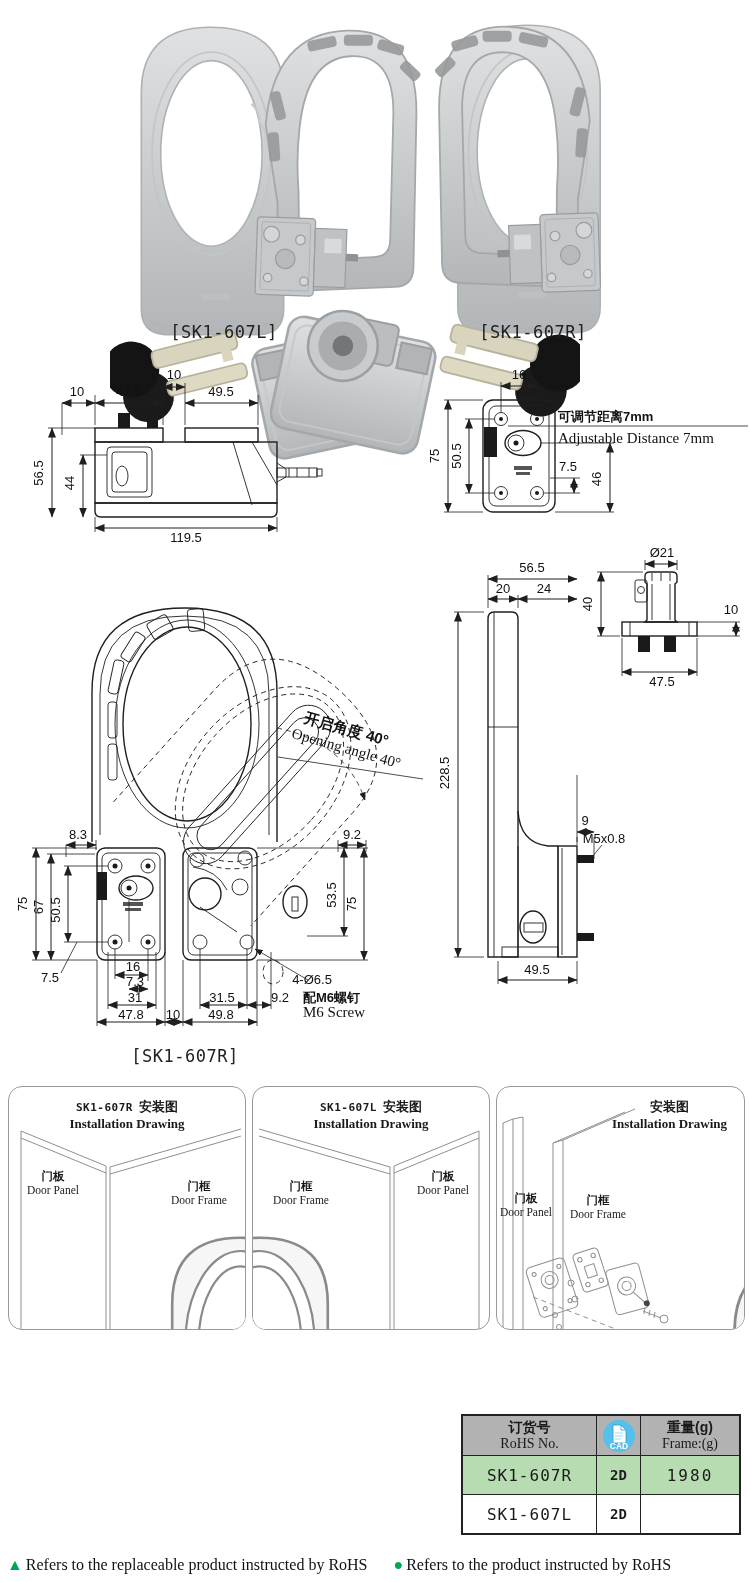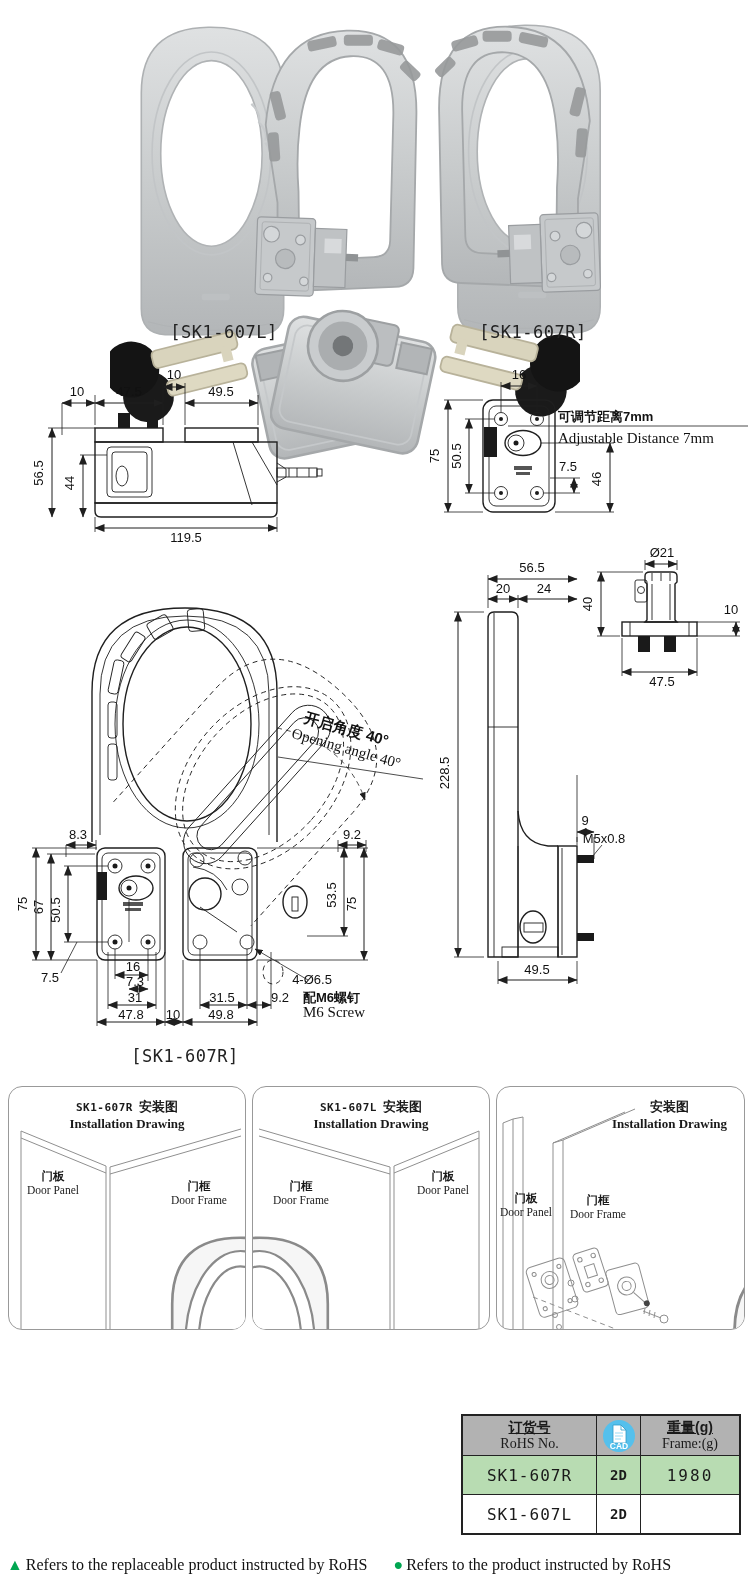--- a/index.html
+++ b/index.html
@@ -28,21 +28,21 @@
   .wall-label .cn{font:bold 11.5px "Liberation Sans",sans-serif;}
   .wall-label .en{font:11.5px "Liberation Serif",serif;}
   .order-table{position:absolute;left:461px;top:1414px;width:276px;border:2px solid #222;background:#fff;}
   .t-row{display:flex;}
   .t-row + .t-row{border-top:1.5px solid #222;}
   .t-cell{display:flex;flex-direction:column;align-items:center;justify-content:center;box-sizing:border-box;}
   .c1{width:134px;border-right:1.5px solid #222;}
   .c2{width:44px;border-right:1.5px solid #222;}
   .c3{flex:1;}
   .t-head{height:39px;background:#b2b2b2;}
-  .t-head .cn{font:bold 14px "Liberation Sans",sans-serif;line-height:1.1;text-decoration:underline;}
+  .t-head .cn{font:bold 14px "Liberation Sans",sans-serif;line-height:1.1;}
   .t-head .en{font:14px "Liberation Serif",serif;line-height:1.1;}
   .t-r{height:38px;}
   .row-hi{background:#b8dcb2;}
   .cell-item{font:16px "DejaVu Sans Mono",monospace;letter-spacing:1px;}
   .cell-cad{font:bold 14px "DejaVu Sans Mono",monospace;}
   .cell-w{font:16px "DejaVu Sans Mono",monospace;letter-spacing:2px;}
   .footer-cn{position:absolute;right:5px;top:1538px;font:bold 15px "Liberation Sans",sans-serif;color:#111;}
   .footer-en{position:absolute;left:7px;top:1556px;width:740px;display:flex;gap:26px;
              font:16px "Liberation Serif",serif;color:#111;white-space:nowrap;}
   .sym{color:#00a651;margin-right:3px;}

